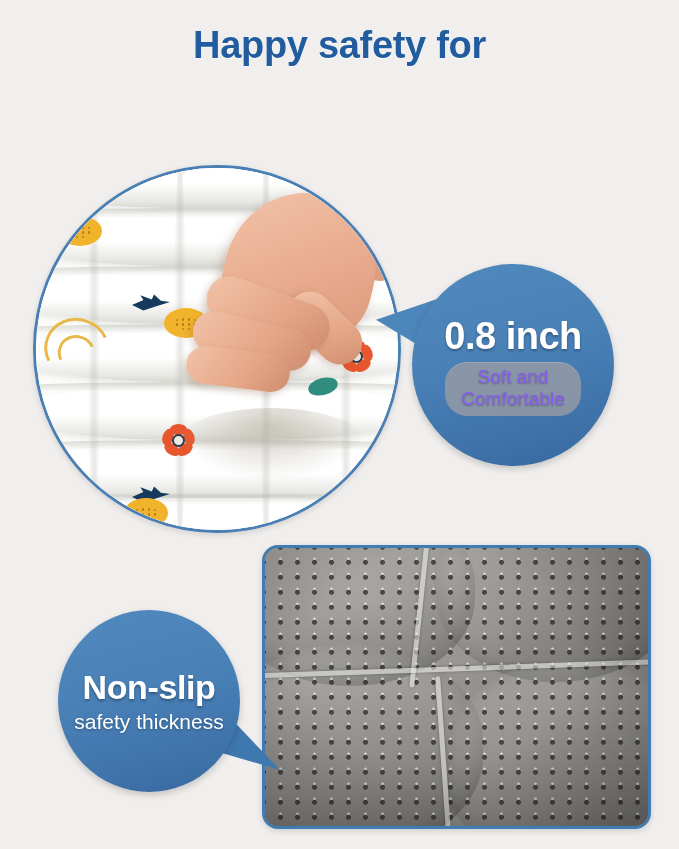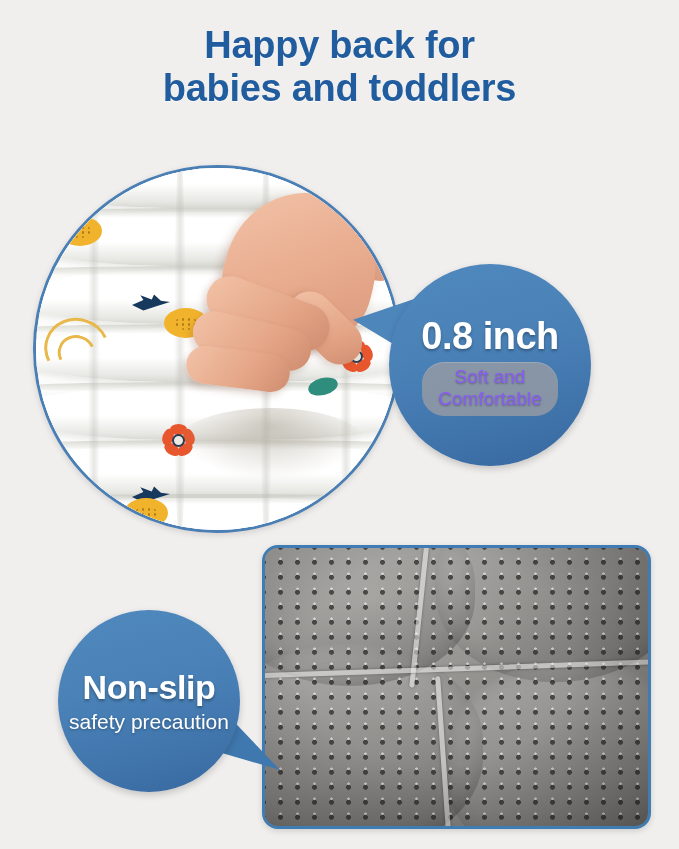--- a/index.html
+++ b/index.html
@@ -135,21 +135,21 @@
   }
   
   .press{
     position:absolute;left:140px;top:240px;width:190px;height:72px;
     background:radial-gradient(ellipse at 50% 25%,rgba(173,166,150,.55),rgba(255,255,255,0) 70%);
     border-radius:50%;
   }
 
   
   .bubble-a{
-    position:absolute;left:389px;top:264px;width:202px;height:202px;
+    position:absolute;left:412px;top:264px;width:202px;height:202px;
   }
   .bubble-a .ball{
     position:absolute;inset:0;border-radius:50%;
     background:linear-gradient(165deg,#5089bd 0%,#4a82b8 40%,#4176ad 70%,#37689f 100%);
     box-shadow:0 3px 7px rgba(0,0,0,.18);
   }
   .bubble-a .tail{
     position:absolute;left:-36px;top:32px;width:70px;height:66px;
     background:#4d86bb;
     clip-path:polygon(100% 0%,100% 100%,0% 36%);
@@ -251,22 +251,21 @@
     text-shadow:0 1px 3px rgba(0,0,0,.3);
     white-space:nowrap;
   }
 </style>
 </head>
 <body>
 
 <div class="stage">
 
   <div class="headline">
-    <span>Happy back for</span>
-    <span class="l2">babies and toddlers</span>
+    <span>Happy safety for</span>
   </div>
 
 
   <div class="circlephoto">
     <div class="quilt">
       <div class="row" style="top:-14px;"></div>
       <div class="row" style="top:44px;"></div>
       <div class="row" style="top:102px;"></div>
       <div class="row" style="top:160px;"></div>
       <div class="row" style="top:218px;"></div>
@@ -352,17 +351,17 @@
     <div class="seamline s2"></div>
     <div class="seamline s3"></div>
     <div class="vig"></div>
   </div>
 
   <div class="bubble-b">
     <div class="tail"></div>
     <div class="ball"></div>
     <div class="txt">
       <div class="bb-title">Non-slip</div>
-      <div class="bb-sub">safety precaution</div>
+      <div class="bb-sub">safety thickness</div>
     </div>
   </div>
 
 </div>
 
 </body></html>

